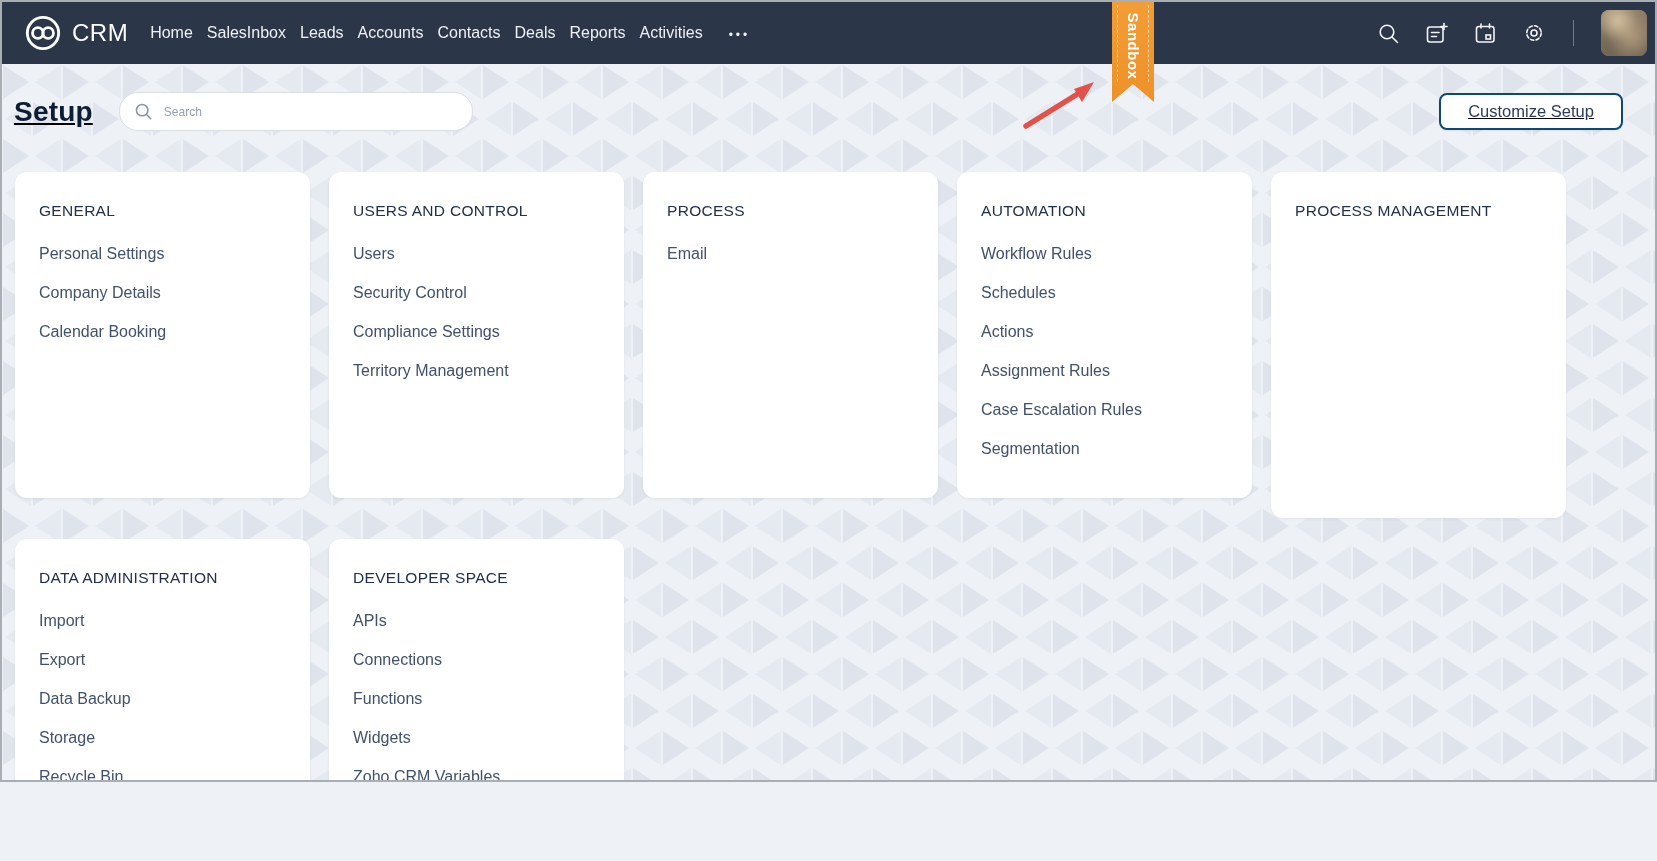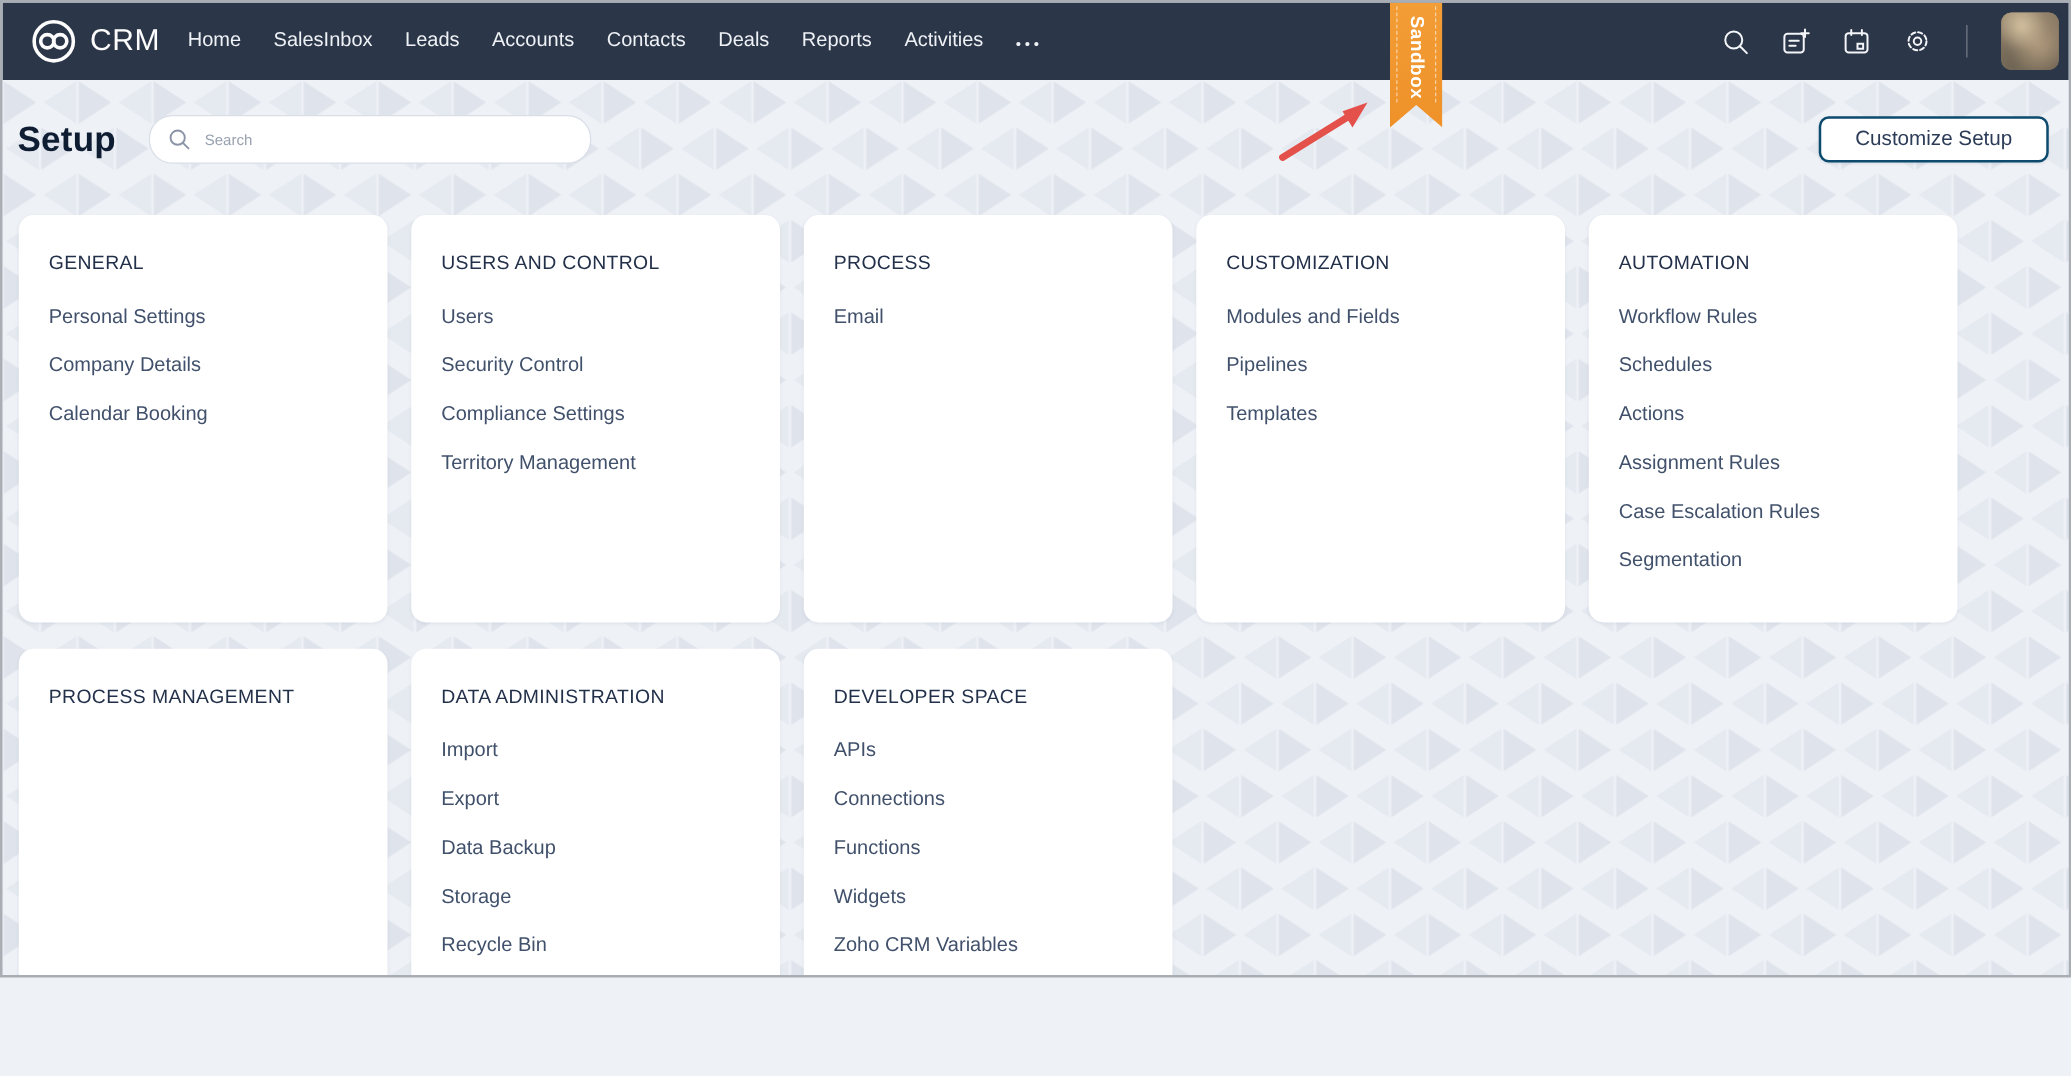--- a/index.html
+++ b/index.html
@@ -5,21 +5,21 @@
   * { margin:0; padding:0; box-sizing:border-box; }
   html,body { width:1657px; height:861px; }
   body { font-family:"Liberation Sans", sans-serif; overflow:hidden; background:#eef1f6; }
   .frame { position:relative; width:1657px; height:782px; border:2px solid #a9aeb5; overflow:hidden; background:#eef1f6; }
 
   
   .topbar { position:relative; z-index:10; height:62px; background:#2b3648; display:flex; align-items:center; padding:0 8px 0 22px; }
   .logo { display:flex; align-items:center; gap:10px; color:#ffffff; }
   .logo svg { display:block; }
   .logo-text { font-size:24px; font-weight:500; letter-spacing:0.5px; color:#fdfdfd; }
-  .nav { display:flex; align-items:flex-start; gap:26px; margin-left:22px; }
+  .nav { display:flex; align-items:flex-start; gap:14px; margin-left:22px; }
   .nav-item { font-size:16px; color:#eef1f5; text-decoration:none; cursor:pointer; white-space:nowrap; }
   .nav-more { color:#eef1f5; font-size:12px; letter-spacing:3px; margin-left:26px; cursor:pointer; line-height:1; padding-top:4px; }
   .top-icons { margin-left:auto; display:flex; align-items:center; gap:25px; }
   .tb-icon { display:block; cursor:pointer; }
   .tb-icon circle, .tb-icon line, .tb-icon rect, .tb-icon path { stroke:#f3f5f8; fill:none; stroke-width:1.6; stroke-linecap:round; }
   .tb-divider { width:1px; height:26px; background:rgba(255,255,255,0.35); margin:0 2px; }
   .avatar { width:46px; height:46px; border-radius:8px; overflow:hidden; position:relative; cursor:pointer; background:#8d7c66; }
   .avatar-blur { position:absolute; inset:-5px; filter:blur(2.5px);
     background:
       radial-gradient(circle at 38% 28%, #d6c3a2 0%, rgba(214,195,162,0) 38%),
@@ -37,21 +37,21 @@
   .ribbon-stitch { position:absolute; top:3px; bottom:20px; width:0; border-left:1px dashed rgba(255,255,255,0.55); }
   .ribbon-stitch.left { left:5px; } .ribbon-stitch.right { right:5px; }
   .ribbon-label { position:absolute; left:50%; top:44px; transform:translate(-50%,-50%) rotate(90deg);
     color:#ffffff; font-size:15px; font-weight:700; letter-spacing:0.5px; white-space:nowrap; }
 
   
   .anno-arrow { position:absolute; left:1012px; top:68px; z-index:30; pointer-events:none; }
 
   
   .content { position:relative; z-index:5; height:795px; }
-  .setup-header { display:flex; align-items:center; margin:28px 16px 0 12px; height:39px; }
+  .setup-header { display:flex; align-items:center; margin:28px 32px 0 12px; height:39px;text-decoration:underline; }
   .page-title { font-size:28px; font-weight:700; color:#0f1d33; letter-spacing:0.2px; }
   .search-wrap { position:relative; margin-left:26px; }
   .search-input { width:354px; height:39px; border:1px solid #d9dee7; border-radius:19px; background:#ffffff;
     padding:0 16px 0 44px; font-size:12px; color:#32405a; outline:none; font-family:"Liberation Sans",sans-serif; }
   .search-input::placeholder { color:#98a1b0; }
   .search-wrap svg { position:absolute; left:15px; top:10px; }
   .search-wrap svg circle, .search-wrap svg line { stroke:#8b94a5; fill:none; stroke-width:1.7; stroke-linecap:round; }
   .customize-btn { margin-left:auto; height:37px; min-width:184px; padding:0 20px; background:#ffffff;
     border:2px solid #0c4a6e; border-radius:8px; font-size:16.5px; color:#2c3c58; cursor:pointer;
     box-shadow:0 1px 2px rgba(20,30,60,0.08); font-family:"Liberation Sans",sans-serif; }
@@ -174,28 +174,20 @@
             <li class="card-item">Territory Management</li>
           </ul>
   </section>
         <section class="card">
     <h2 class="card-title">PROCESS</h2>
     <ul class="card-items">
             <li class="card-item">Email</li>
           </ul>
   </section>
         <section class="card">
-    <h2 class="card-title">CUSTOMIZATION</h2>
-    <ul class="card-items">
-            <li class="card-item">Modules and Fields</li>
-            <li class="card-item">Pipelines</li>
-            <li class="card-item">Templates</li>
-          </ul>
-  </section>
-        <section class="card">
     <h2 class="card-title">AUTOMATION</h2>
     <ul class="card-items">
             <li class="card-item">Workflow Rules</li>
             <li class="card-item">Schedules</li>
             <li class="card-item">Actions</li>
             <li class="card-item">Assignment Rules</li>
             <li class="card-item">Case Escalation Rules</li>
             <li class="card-item">Segmentation</li>
           </ul>
   </section>

